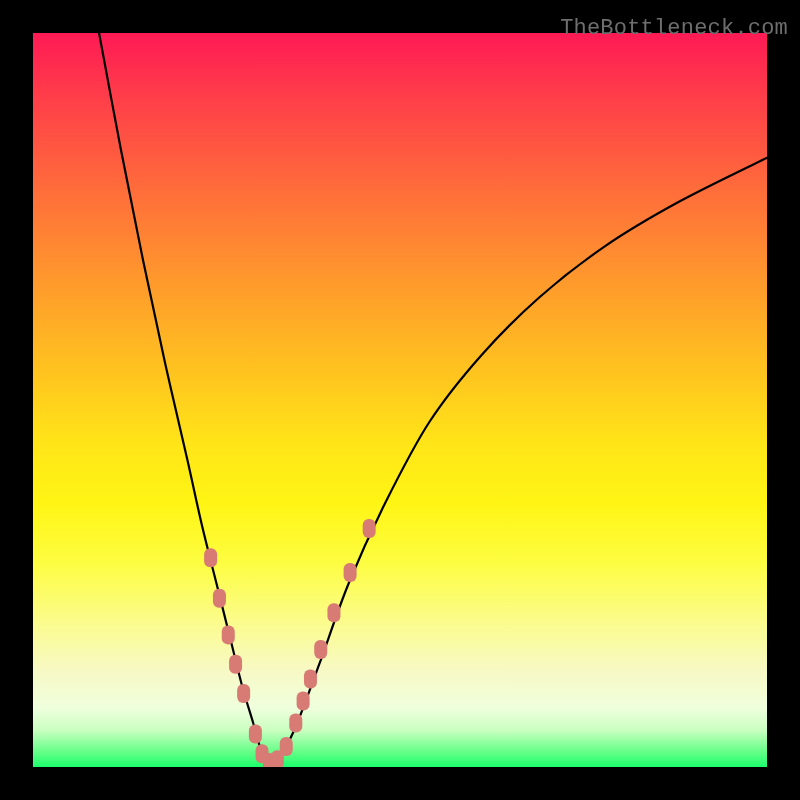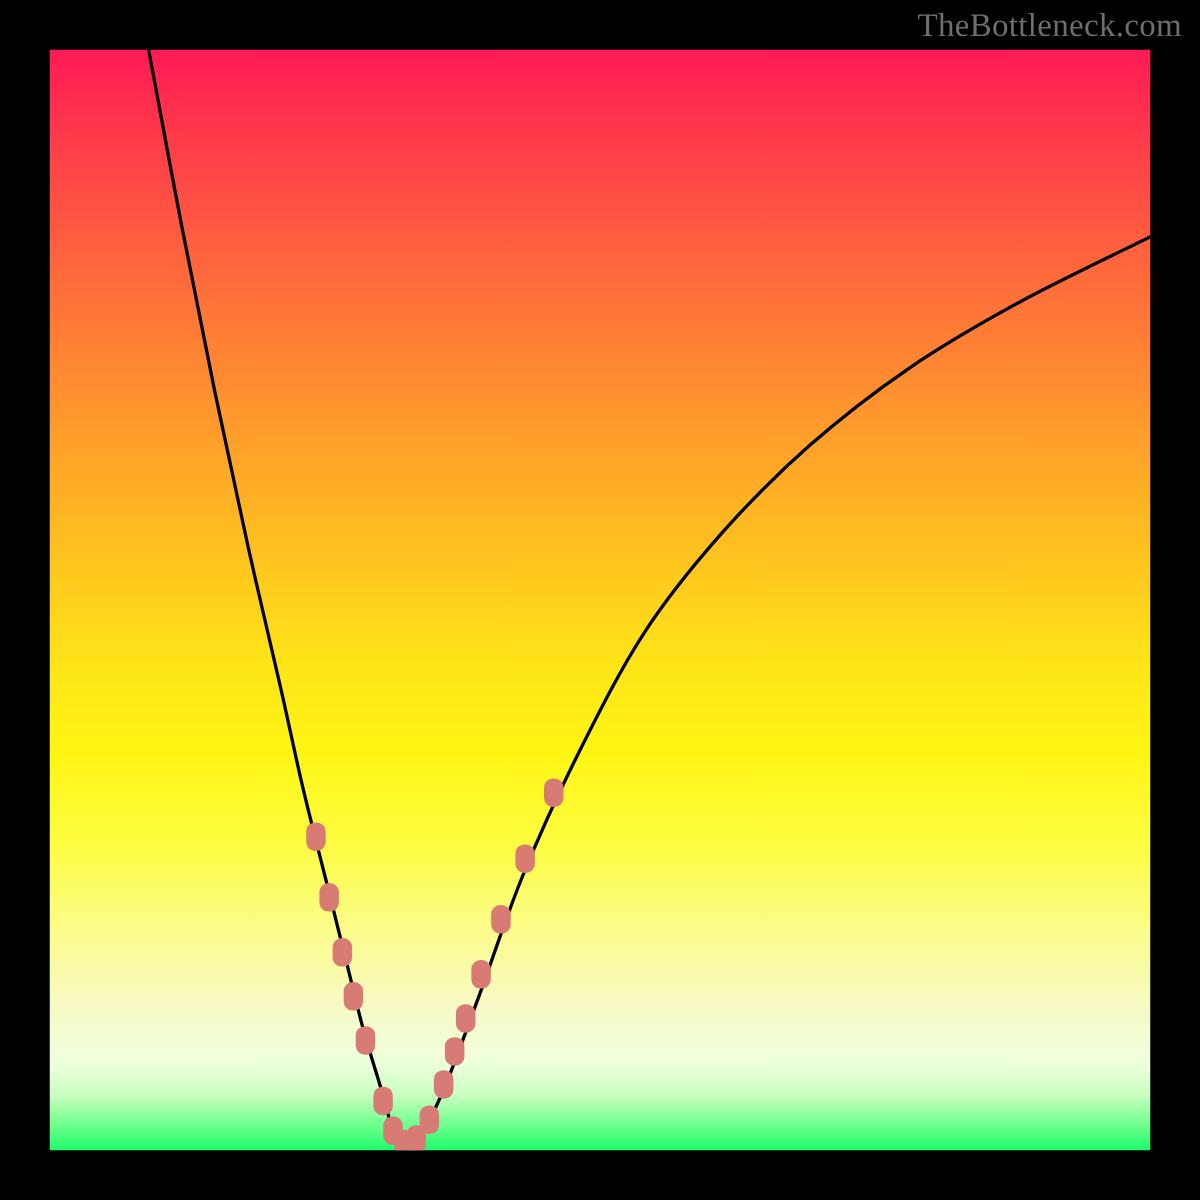--- a/index.html
+++ b/index.html
@@ -51,23 +51,23 @@
   }
   .curve-svg {
     position: absolute;
     left: 0;
     top: 0;
     width: 734px;
     height: 734px;
   }
   .attribution {
     position: absolute;
-    top: 4px;
+    top: 16px;
     right: 12px;
-    font-family: Liberation Serif, serif;
+    font-family: Liberation Mono, monospace;
     font-size: 22px;
     color: #6e6e6e;
     letter-spacing: 0.2px;
   }
 </style>
 </head>
 <body>
 
 <div class="frame">
   <div class="plot-area">

